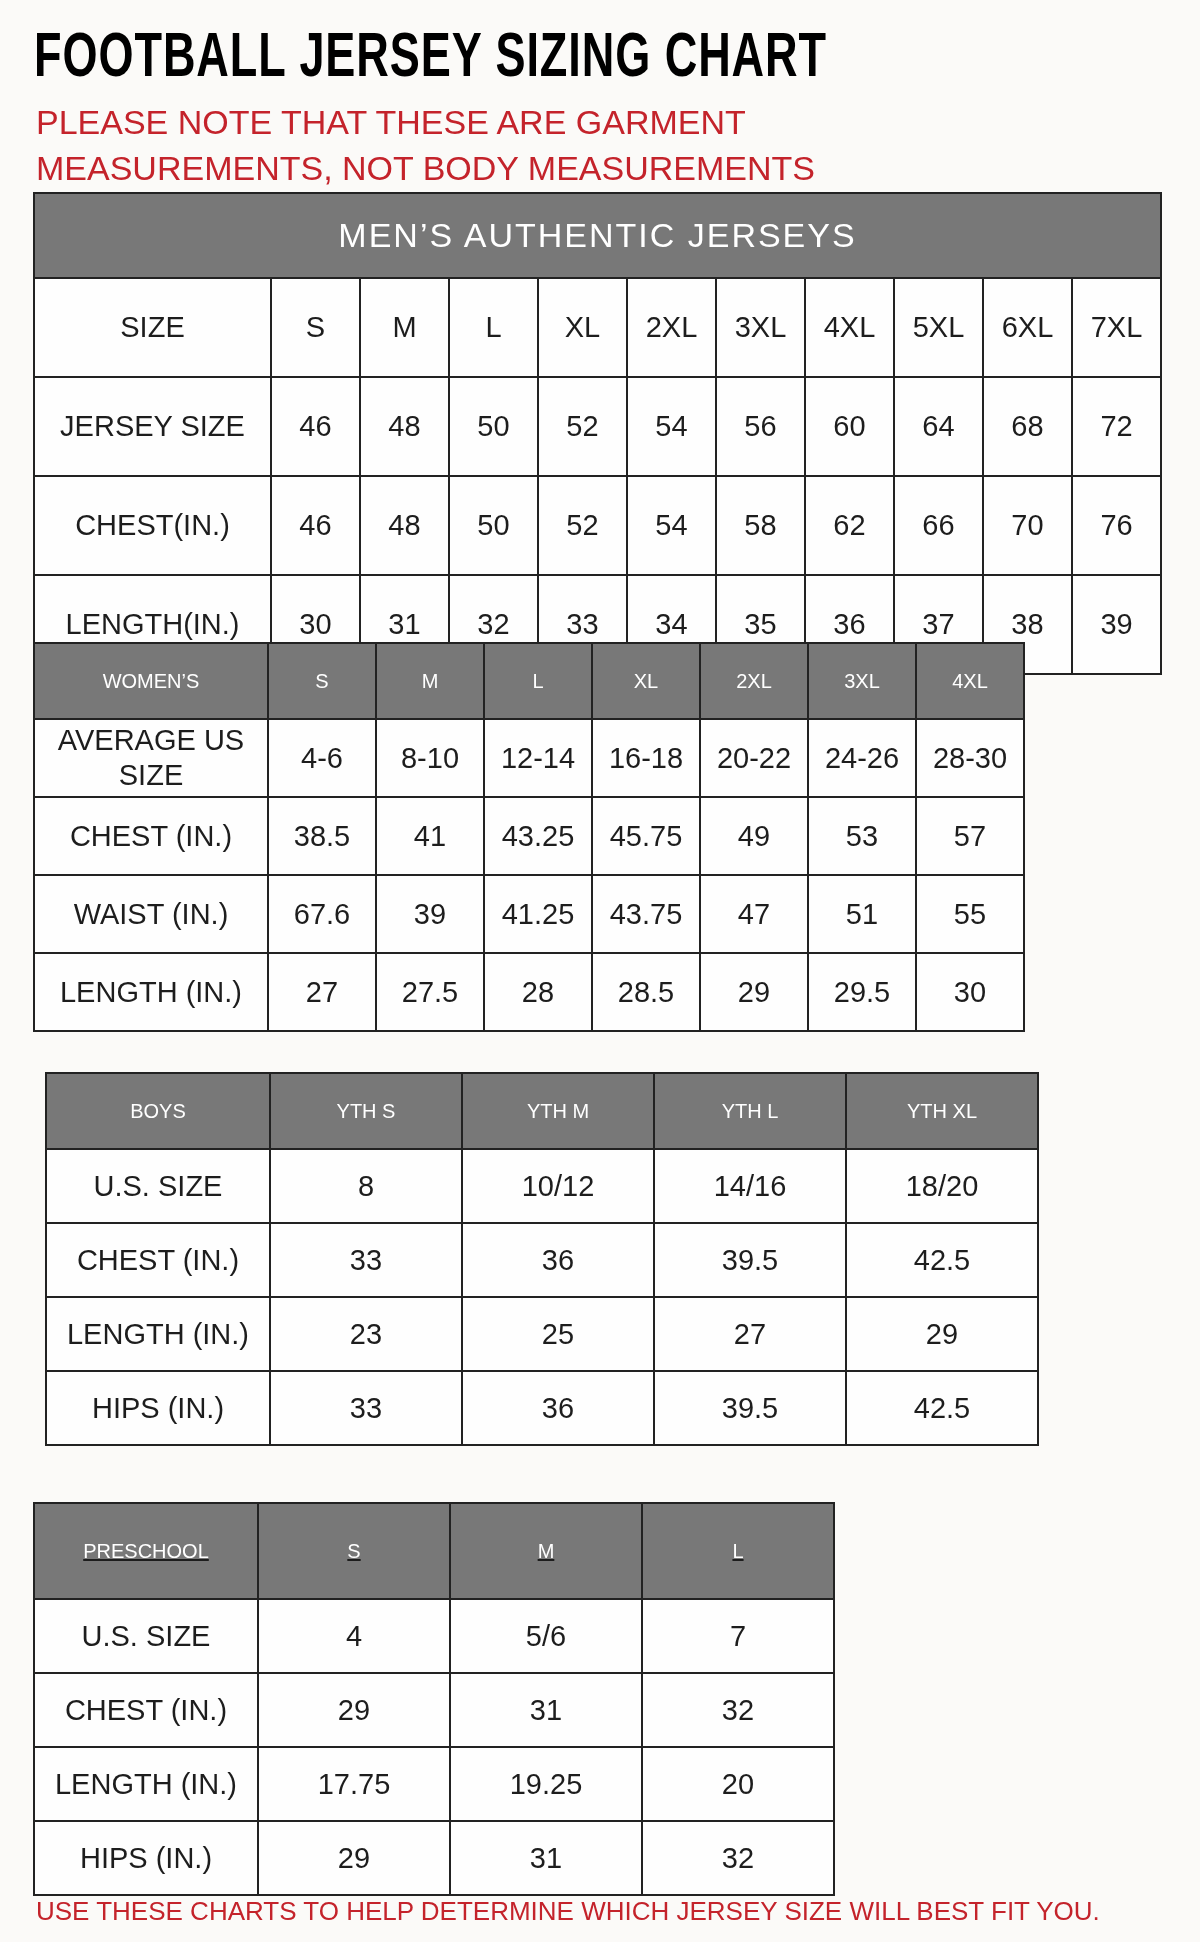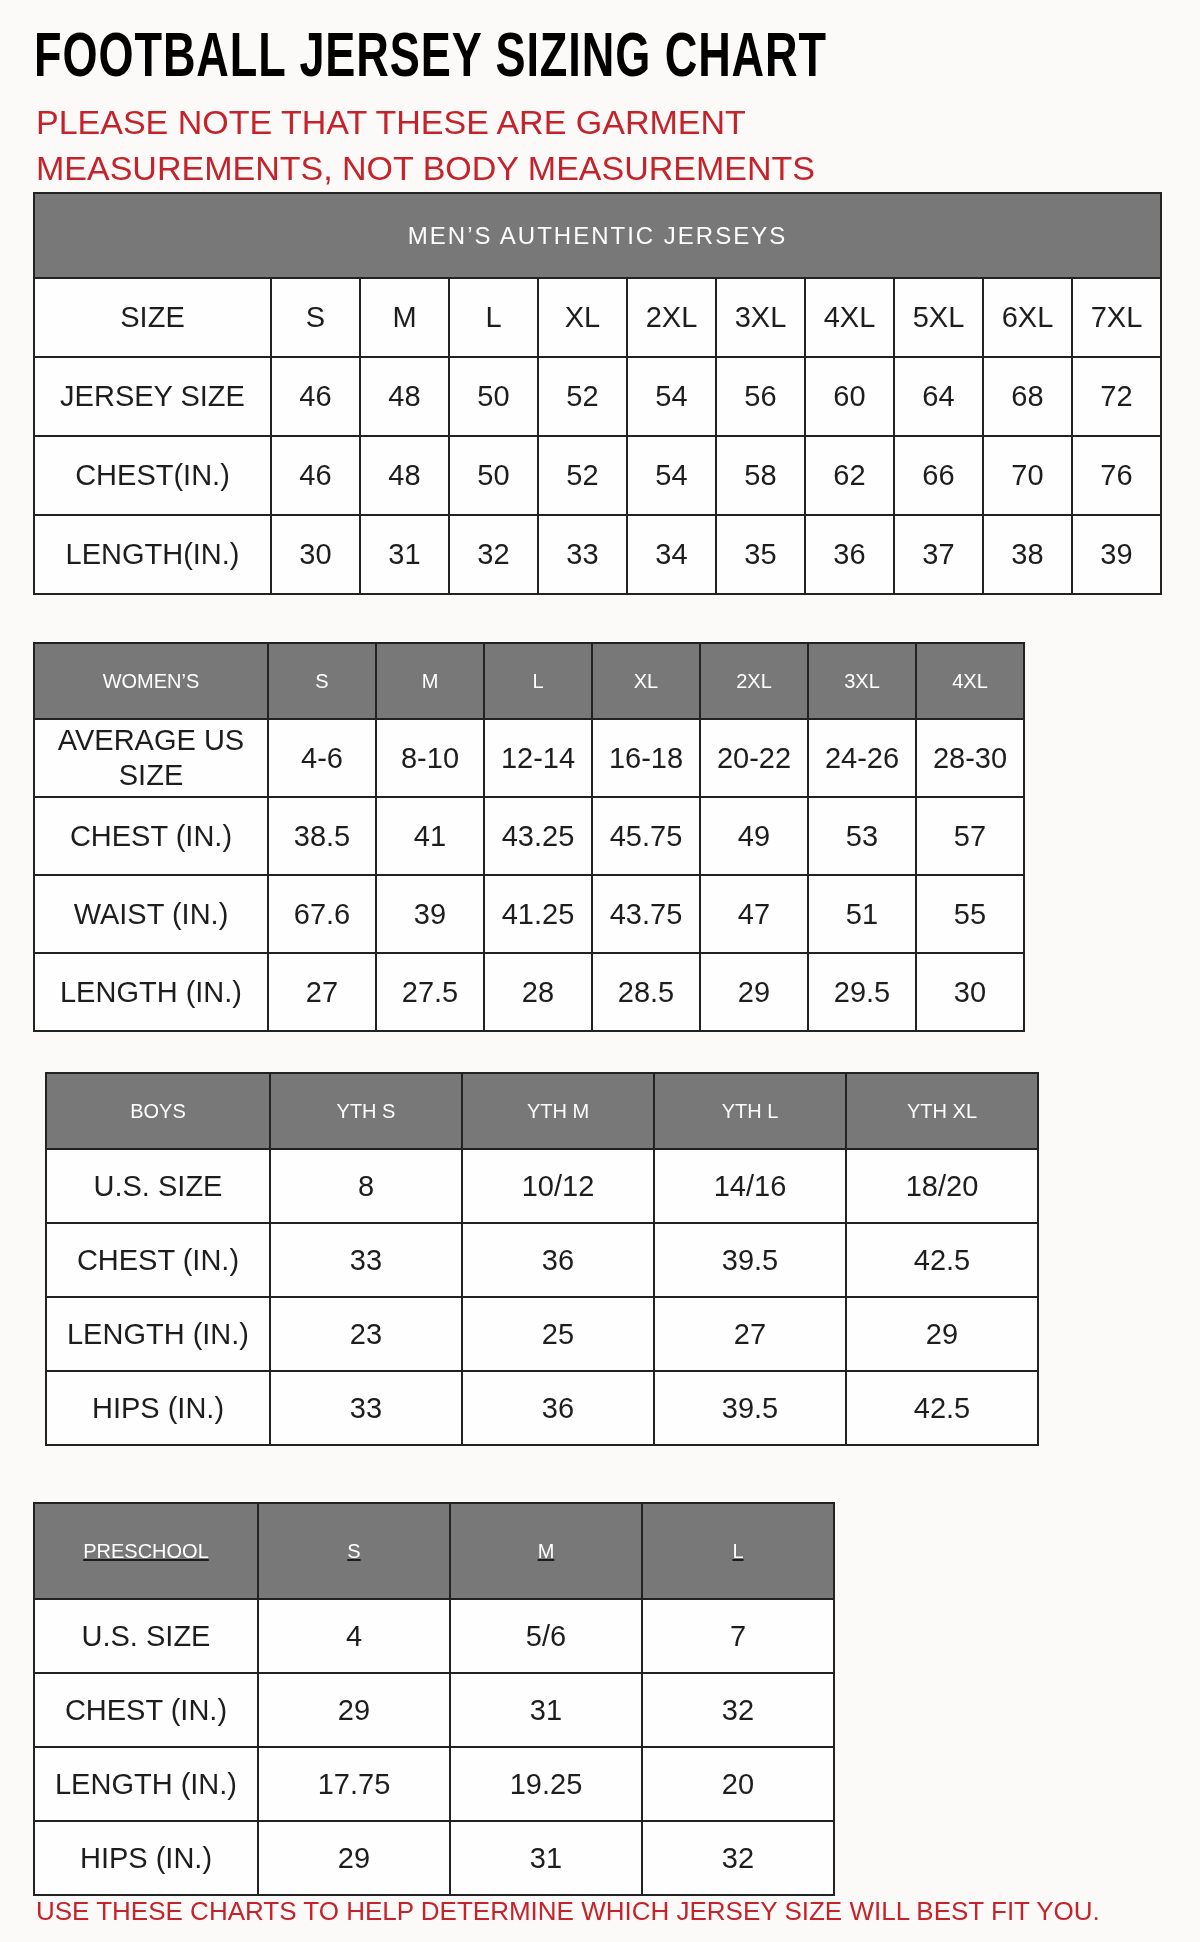--- a/index.html
+++ b/index.html
@@ -38,22 +38,22 @@
     color: var(--text, #1d1d1d);
   }
   .tbl .hdr {
     background: var(--gray, #787878);
     color: var(--header-text, #ffffff);
     font-size: 20px; font-weight: 400;
   }
   .tbl .lbl { padding: 0 8px; line-height: 1.2; }
   #men { left: 33px; top: 192px; width: 1127px; }
   #men thead tr { height: 85px; }
-  #men tbody tr { height: 79px; }
-  #men .men-hdr { font-size: 24px; letter-spacing: 2px; }
+  #men tbody tr { height: 99px; }
+  #men .men-hdr { font-size: 34px; letter-spacing: 2px; }
   .c-lbl-men { width: 237px; } .c-men { width: 89px; }
   #women { left: 33px; top: 642px; width: 990px; }
   #women thead tr { height: 76px; }
   #women tbody tr { height: 78px; }
   .c-lbl-w { width: 234px; } .c-w { width: 108px; }
   #boys { left: 45px; top: 1072px; width: 992px; }
   #boys thead tr { height: 76px; }
   #boys tbody tr { height: 74px; }
   .c-lbl-b { width: 224px; } .c-b { width: 192px; }
   #preschool { left: 33px; top: 1502px; width: 800px; }

